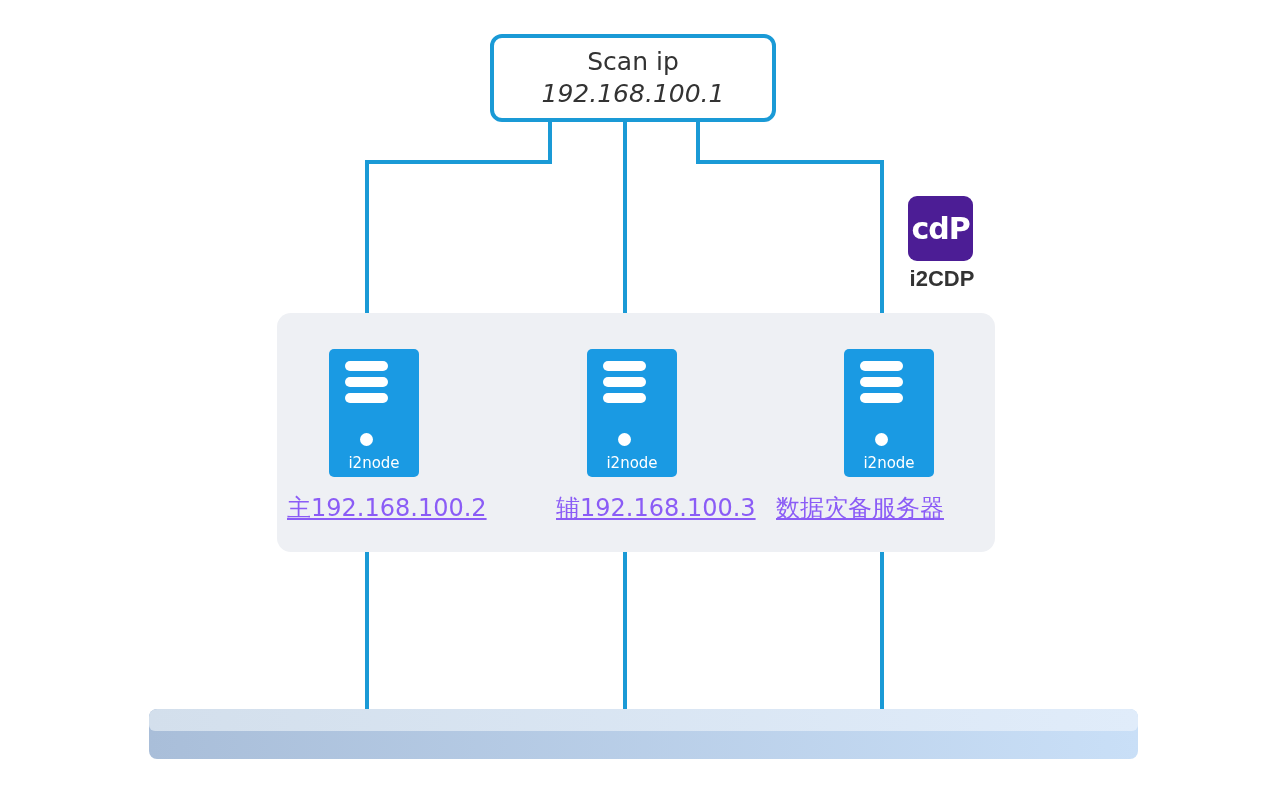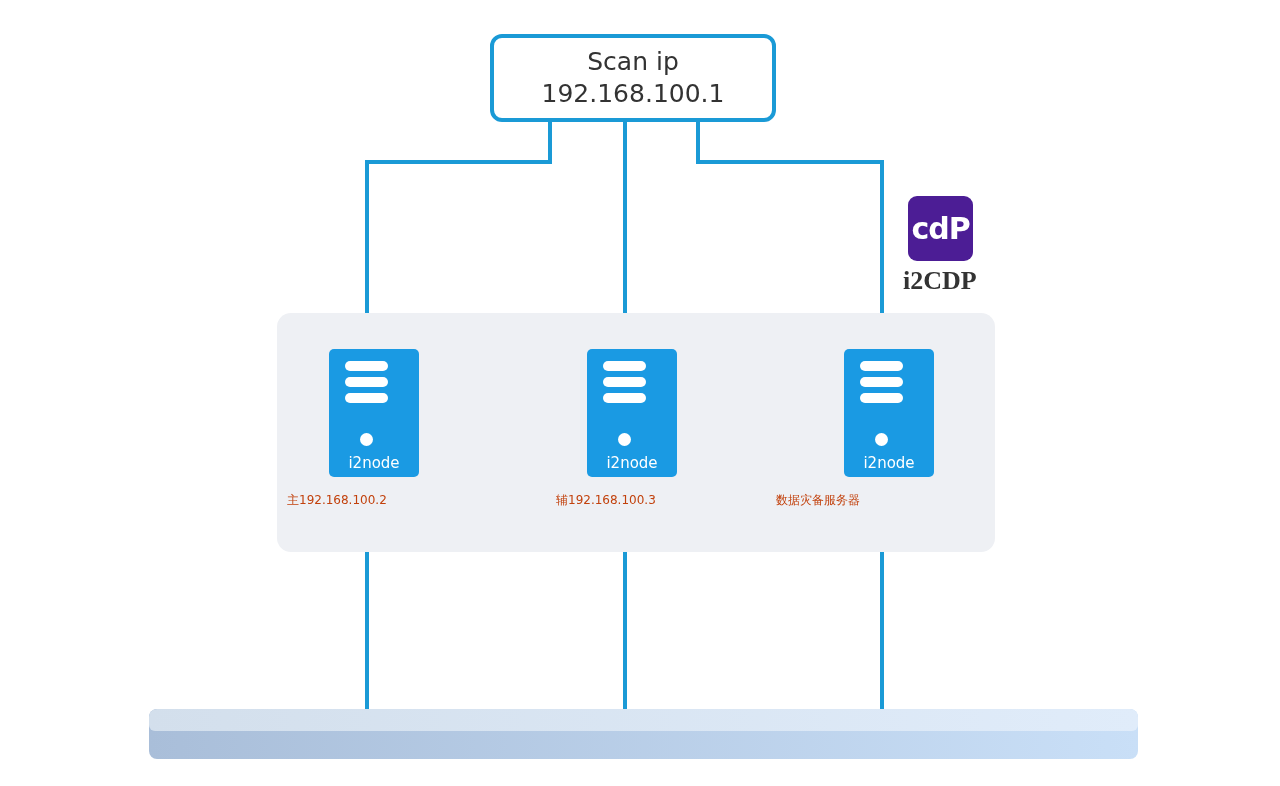--- a/index.html
+++ b/index.html
@@ -7,21 +7,21 @@
          font-family: "Liberation Sans", "DejaVu Sans", sans-serif; }
   .abs { position: absolute; }
   .line { position: absolute; background: var(--line, #1a9ad6); }
   #scan-box {
     left: 490px; top: 34px; width: 286px; height: 88px;
     border: 4px solid #1a9ad6; border-radius: 12px; background: #fff;
     box-sizing: border-box; display: flex; flex-direction: column;
     align-items: center; justify-content: center; color: #333;
   }
   #scan-box .t1 { font-size: 25px; line-height: 32px; font-family: "DejaVu Sans", sans-serif; }
-  #scan-box .t2 { font-size: 25px; line-height: 32px; font-family: "DejaVu Sans", sans-serif; }
+  #scan-box .t2 { font-size: 25px; line-height: 32px; font-family: "DejaVu Sans", sans-serif; font-style: italic; }
   #panel {
     left: 277px; top: 313px; width: 718px; height: 239px;
     background: #eef0f4; border-radius: 14px;
   }
   .server {
     position: absolute; width: 90px; height: 128px; top: 349px;
     background: #1a9ae3; border-radius: 5px;
   }
   .server .bar {
     position: absolute; left: 16px; width: 43px; height: 10px;
@@ -29,34 +29,34 @@
   }
   .server .dot {
     position: absolute; left: 31px; top: 84px; width: 13px; height: 13px;
     background: #fff; border-radius: 50%;
   }
   .server .lbl {
     position: absolute; left: 0; right: 0; bottom: 5px; text-align: center;
     color: #fff; font-size: 15px; font-family: "DejaVu Sans", sans-serif;
   }
   .caption {
-    position: absolute; top: 492px; font-size: 12px; color: #c2410c;
-    font-family: "DejaVu Sans", sans-serif; white-space: nowrap;
+    position: absolute; top: 492px; font-size: 24px; color: #8b5cf6;
+    font-family: "DejaVu Sans", sans-serif; white-space: nowrap; text-decoration: underline;
   }
   #cdp-logo {
     left: 908px; top: 196px; width: 65px; height: 65px;
     background: #4c1d95; border-radius: 9px;
     display: flex; align-items: center; justify-content: center;
     color: #fff; font-weight: bold; font-size: 30px; letter-spacing: -1px;
     font-family: "DejaVu Sans", sans-serif;
   }
   #cdp-name {
-    left: 903px; top: 266px; width: 78px; 
-    font-size: 26px; font-weight: bold; color: #333;
-    font-family: Liberation Serif, serif;
+    left: 903px; top: 266px; width: 78px; text-align: center;
+    font-size: 22px; font-weight: bold; color: #333;
+    font-family: Liberation Sans, sans-serif;
   }
   #network-bar {
     left: 149px; top: 709px; width: 989px; height: 50px; border-radius: 8px;
     background: linear-gradient(to right, #a9bed9, #c9dff7);
     overflow: hidden;
   }
   #network-bar .top {
     position: absolute; left: 0; right: 0; top: 0; height: 22px;
     background: linear-gradient(to right, #d3dfec, #e0ecfa);
     border-radius: 8px 8px 6px 6px;

